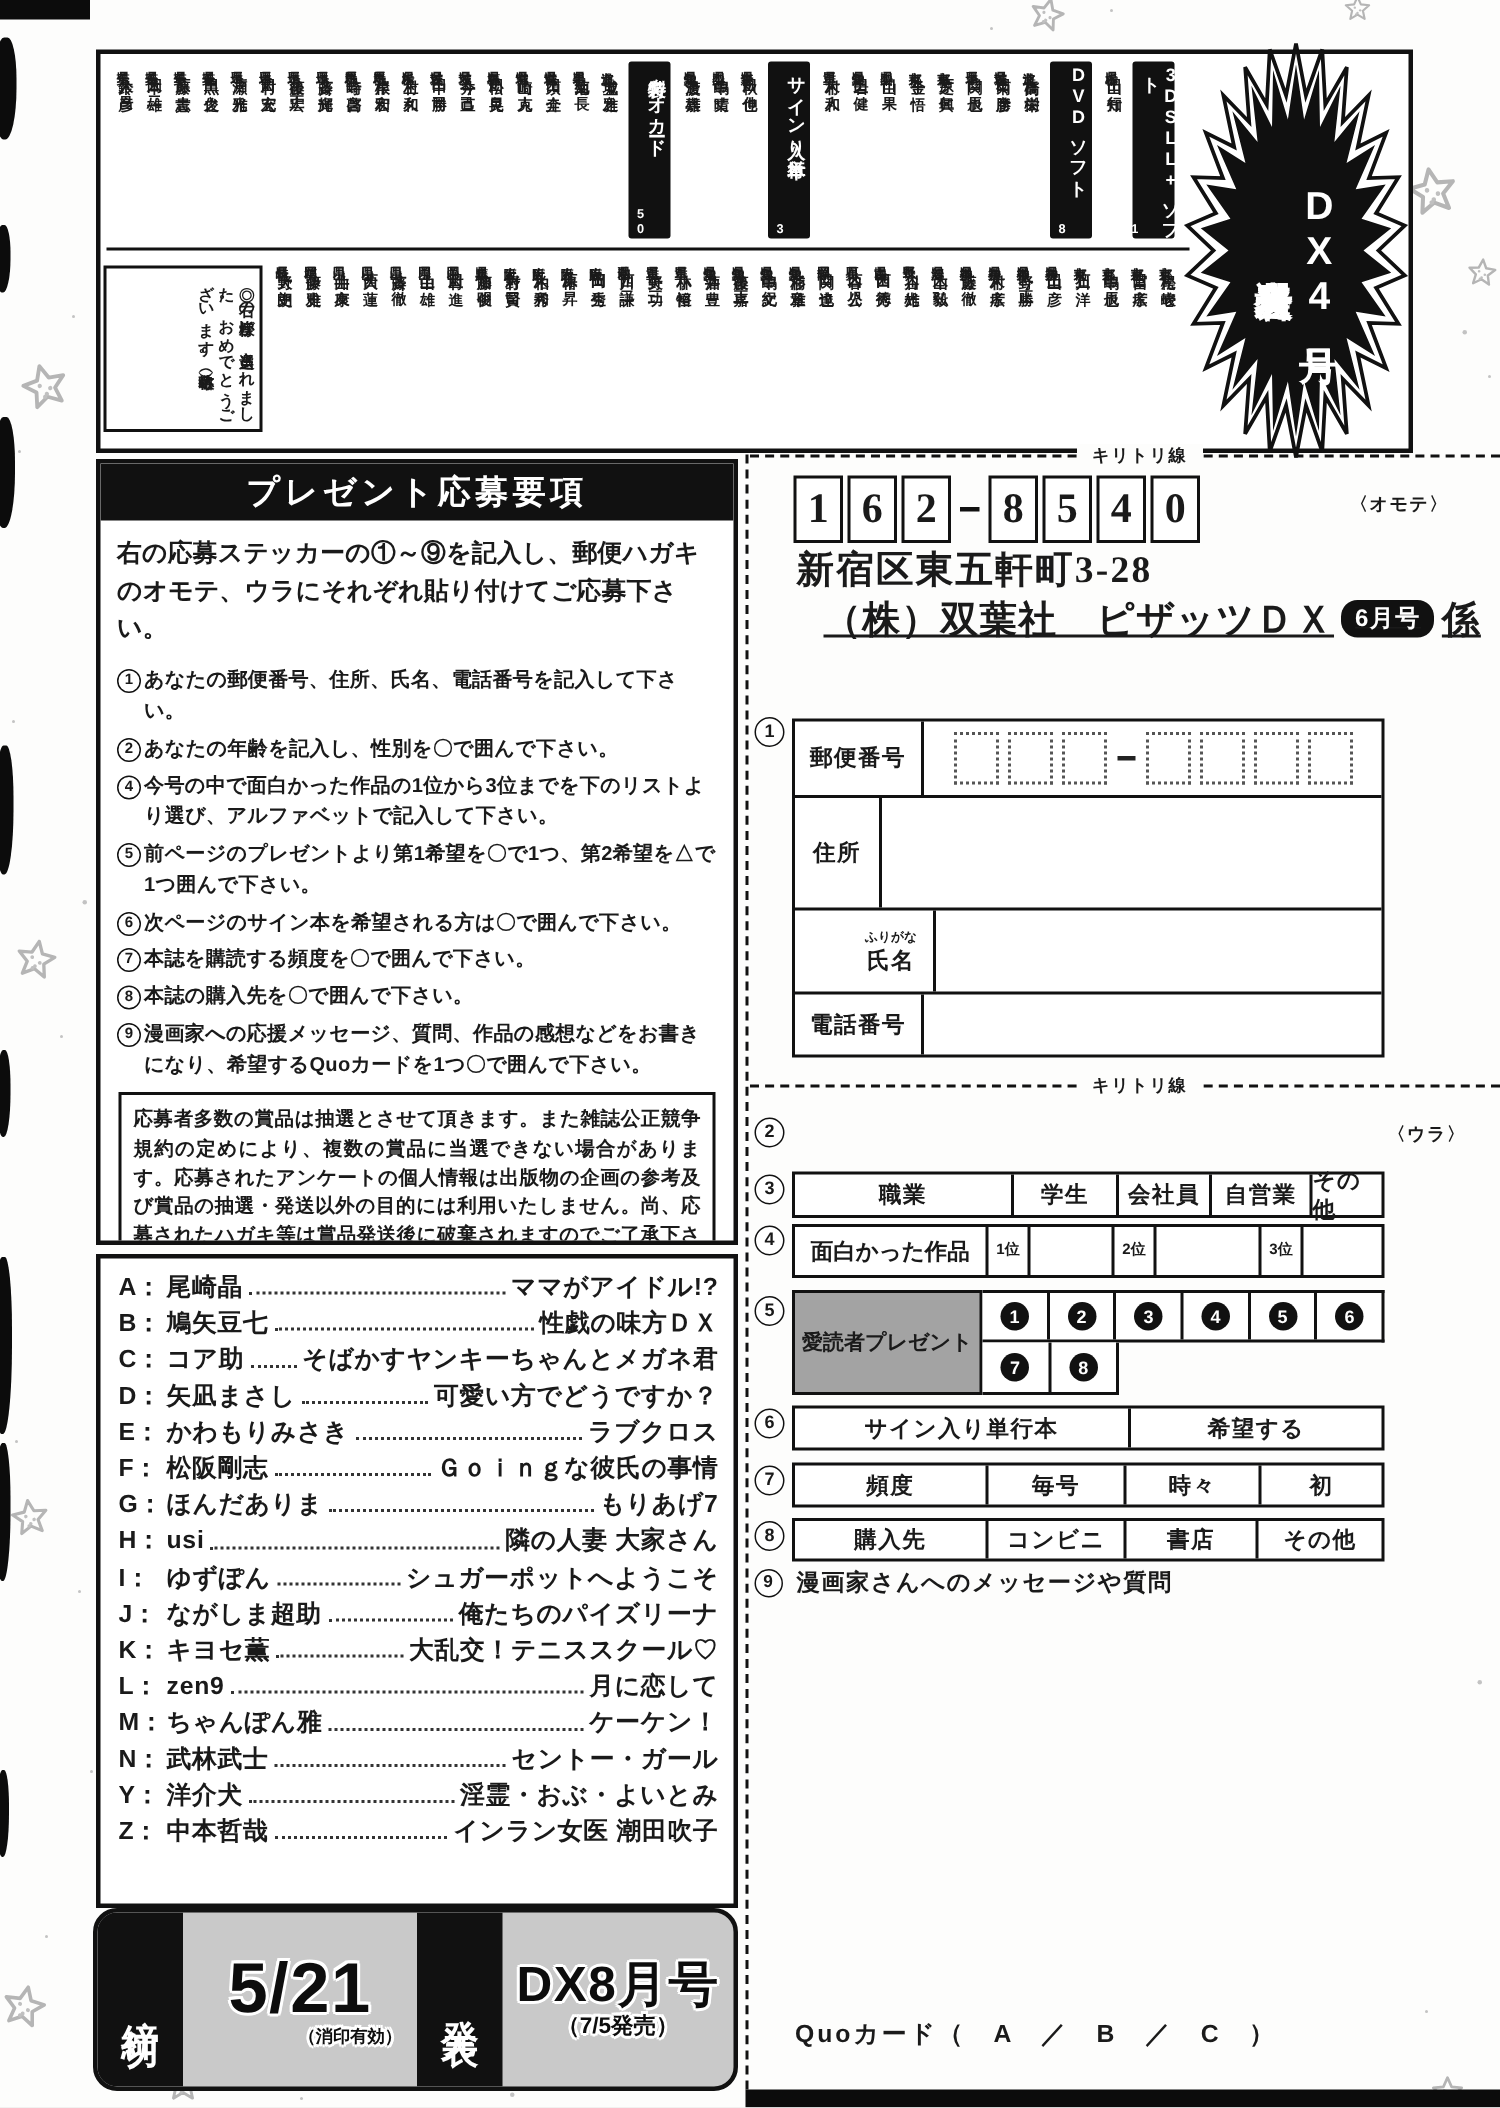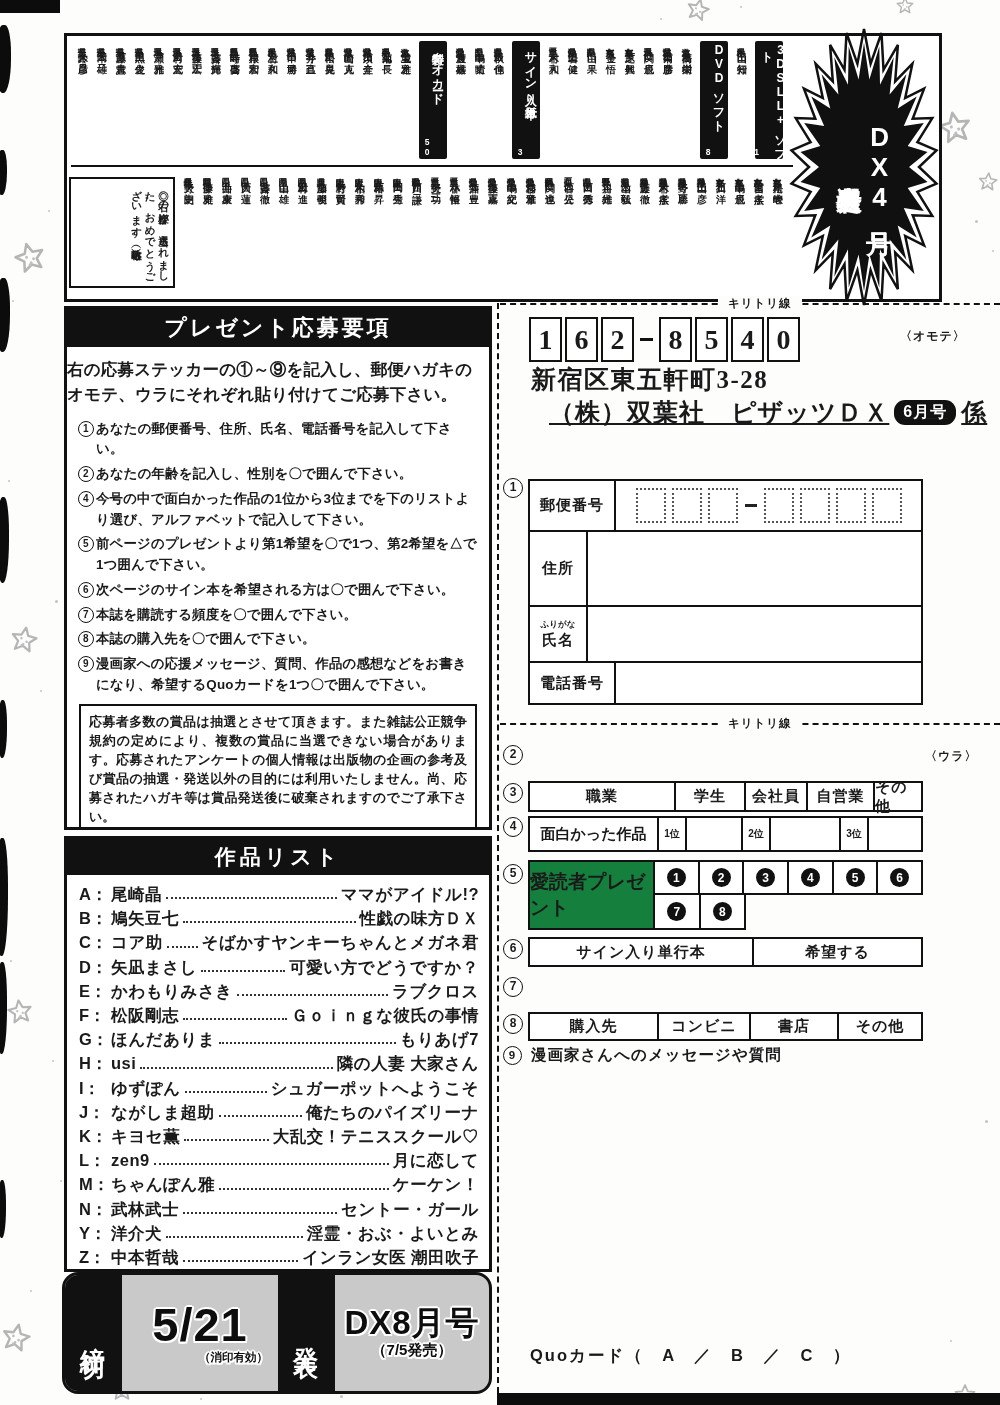--- a/index.html
+++ b/index.html
@@ -25,21 +25,21 @@
   .wnote{flex-shrink:0;width:96px;height:99px;border:2.5px solid #111;margin:6px 4px 0 0;padding:4px 3px;
          writing-mode:vertical-rl;text-orientation:upright;font-size:10.5px;font-weight:700;line-height:13.5px;}
   .badge{position:absolute;right:0px;top:-9px;width:150px;height:280px;}
   .badge svg{position:absolute;inset:0;}
   .badge-text{position:absolute;inset:0;display:flex;flex-direction:row-reverse;justify-content:center;align-items:center;gap:3px;}
   .badge-text span{writing-mode:vertical-rl;text-orientation:upright;color:#fff;font-weight:800;font-size:26px;line-height:1.04;}
   
   .appbox{position:absolute;left:64px;top:306px;width:422px;height:518px;border:3px solid #111;background:#fff;overflow:hidden;}
   .blackbar{background:#111;color:#fff;font-weight:800;text-align:center;}
   .appbox .blackbar{height:38px;line-height:38px;font-size:22px;letter-spacing:3px;}
-  .intro{font-weight:800;font-size:16.5px;line-height:1.5;padding:10px 0 4px;letter-spacing:0.2px;}
+  .intro{font-weight:800;font-size:16.5px;line-height:1.5;padding:10px 11px 4px;letter-spacing:0.2px;}
   .app-items{padding:4px 11px 0;}
   .app-item{font-size:13.4px;font-weight:600;line-height:1.55;margin:4px 0;padding-left:18px;text-indent:-18px;letter-spacing:0.2px;}
   .cn{display:inline-block;width:14px;height:14px;border:1.3px solid #111;border-radius:50%;text-align:center;
       line-height:13px;font-size:10px;font-weight:700;text-indent:0;margin-right:2px;vertical-align:1px;background:#fff;}
   .appnote{margin:8px 12px;border:2.5px solid #111;padding:6px 8px;font-size:13px;font-weight:700;line-height:1.47;text-align:justify;}
   
   .worksbox{position:absolute;left:64px;top:836px;width:422px;height:430px;border:3px solid #111;background:#fff;overflow:hidden;}
   .worksbox .blackbar{height:36px;line-height:36px;font-size:21px;letter-spacing:4px;}
   .wlist{padding:7px 10px 0 12px;}
   .wrow{display:flex;align-items:baseline;font-weight:800;font-size:16.5px;line-height:24.2px;white-space:nowrap;}
@@ -84,21 +84,21 @@
   .f1content{flex:1;display:flex;align-items:center;justify-content:center;}
   .dbox{width:26px;height:31px;border:2.6px dotted #555;margin:0 3px;}
   .zdash{width:12px;border-top:3px solid #222;margin:0 4px;}
   .ptable{position:absolute;left:528px;width:395px;border:2.8px solid #111;background:#fff;box-sizing:border-box;display:flex;}
   .pcell{display:flex;align-items:center;justify-content:center;font-size:15px;font-weight:600;box-sizing:border-box;letter-spacing:1px;}
   .pcell + .pcell{border-left:2.8px solid #111;}
   .rk{width:28px;flex-shrink:0;font-size:10px;line-height:10.5px;font-weight:600;word-break:break-all;
       display:flex;align-items:center;justify-content:center;padding:0 4px;letter-spacing:0;}
   .p5wrap{position:absolute;left:528px;top:860px;width:395px;display:flex;}
   .p5label{border:2.8px solid #111;width:127px;height:70px;display:flex;align-items:center;justify-content:center;
-           font-size:19px;font-weight:600;box-sizing:border-box;background:#15803d;flex-shrink:0;}
+           font-size:14px;font-weight:600;box-sizing:border-box;background:#a3a3a3;flex-shrink:0;}
   .p5right{flex:1;display:flex;flex-direction:column;}
   .p5row1{height:35px;border:2.8px solid #111;border-left:none;display:flex;box-sizing:border-box;background:#fff;}
   .p5row2{height:35px;width:91px;border:2.8px solid #111;border-left:none;border-top:none;display:flex;box-sizing:border-box;background:#fff;}
   .ccell{flex:1;display:flex;align-items:center;justify-content:center;}
   .ccell + .ccell{border-left:2.8px solid #111;}
   .bc{width:19px;height:19px;border-radius:50%;background:#111;color:#fff;font-size:12px;font-weight:700;
       display:flex;align-items:center;justify-content:center;}
   .q9{position:absolute;left:503px;top:1045px;display:flex;align-items:center;gap:7px;font-size:15.5px;font-weight:600;letter-spacing:1px;}
   .quoline{position:absolute;left:530px;top:1345px;font-size:16.5px;font-weight:600;letter-spacing:2px;}
   .botbar{position:absolute;left:497px;top:1393px;width:503px;height:12px;background:#0c0c0c;}
@@ -515,21 +515,20 @@
         <div class="app-item"><span class="cn">5</span>前ページのプレゼントより第1希望を〇で1つ、第2希望を△で1つ囲んで下さい。</div>
         <div class="app-item"><span class="cn">6</span>次ページのサイン本を希望される方は〇で囲んで下さい。</div>
         <div class="app-item"><span class="cn">7</span>本誌を購読する頻度を〇で囲んで下さい。</div>
         <div class="app-item"><span class="cn">8</span>本誌の購入先を〇で囲んで下さい。</div>
         <div class="app-item"><span class="cn">9</span>漫画家への応援メッセージ、質問、作品の感想などをお書きになり、希望するQuoカードを1つ〇で囲んで下さい。</div>
       </div>
     <div class="appnote">応募者多数の賞品は抽選とさせて頂きます。また雑誌公正競争規約の定めにより、複数の賞品に当選できない場合があります。応募されたアンケートの個人情報は出版物の企画の参考及び賞品の抽選・発送以外の目的には利用いたしません。尚、応募されたハガキ等は賞品発送後に破棄されますのでご了承下さい。</div>
   </div>
 
   <div class="worksbox">
-    <div class="blackbar">作品リスト</div>
     <div class="wlist" id="works-list">
         <div class="wrow">
           <span class="wk">A：</span>
           <span class="wa">尾崎晶</span>
           <span class="lead"></span>
           <span class="wt">ママがアイドル!?</span>
         </div>
         <div class="wrow">
           <span class="wk">B：</span>
           <span class="wa">鳩矢豆七</span>
@@ -678,21 +677,21 @@
           <span class="dbox"></span>
           <span class="dbox"></span>
           <span class="dbox"></span>
         </div>
     </div>
     <div class="f1row" style="height:75px;">
       <div class="f1label" style="width:56px;">住所</div>
       <div class="f1content"></div>
     </div>
     <div class="f1row" style="height:56px;">
-      <div class="f1label" style="width:56px;">
+      <div class="f1label" style="width:56px;padding-left:36px;">
         <span class="ruby">ふりがな</span>
         <span>氏名</span>
       </div>
       <div class="f1content"></div>
     </div>
     <div class="f1row" style="height:42px;">
       <div class="f1label" style="width:84px;">電話番号</div>
       <div class="f1content"></div>
     </div>
   </div>
@@ -754,20 +753,26 @@
     </div>
   </div>
 
   <div class="mk" style="top:939px;">6</div>
   <div class="ptable" style="top:937px;height:30px;">
     <div class="pcell" style="width:222px;">サイン入り単行本</div>
     <div class="pcell" style="flex:1;">希望する</div>
   </div>
 
   <div class="mk" style="top:977px;">7</div>
+  <div class="ptable" style="top:975px;height:30px;">
+    <div class="pcell" style="width:127px;">頻度</div>
+    <div class="pcell" style="width:92px;">毎号</div>
+    <div class="pcell" style="width:90px;">時々</div>
+    <div class="pcell" style="flex:1;">初</div>
+  </div>
 
   <div class="mk" style="top:1014px;">8</div>
   <div class="ptable" style="top:1012px;height:29px;">
     <div class="pcell" style="width:127px;">購入先</div>
     <div class="pcell" style="width:92px;">コンビニ</div>
     <div class="pcell" style="width:88px;">書店</div>
     <div class="pcell" style="flex:1;">その他</div>
   </div>
 
   <div class="q9">

